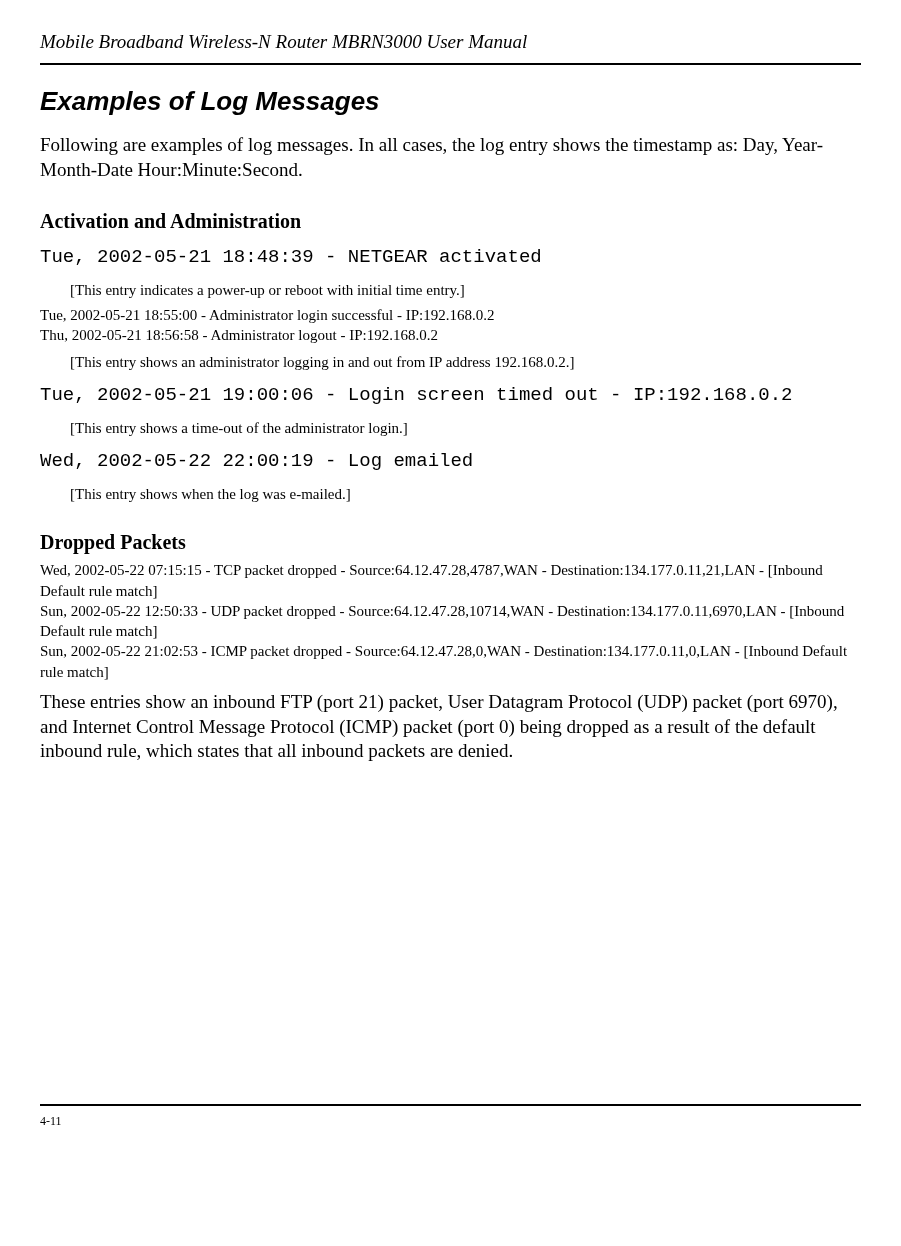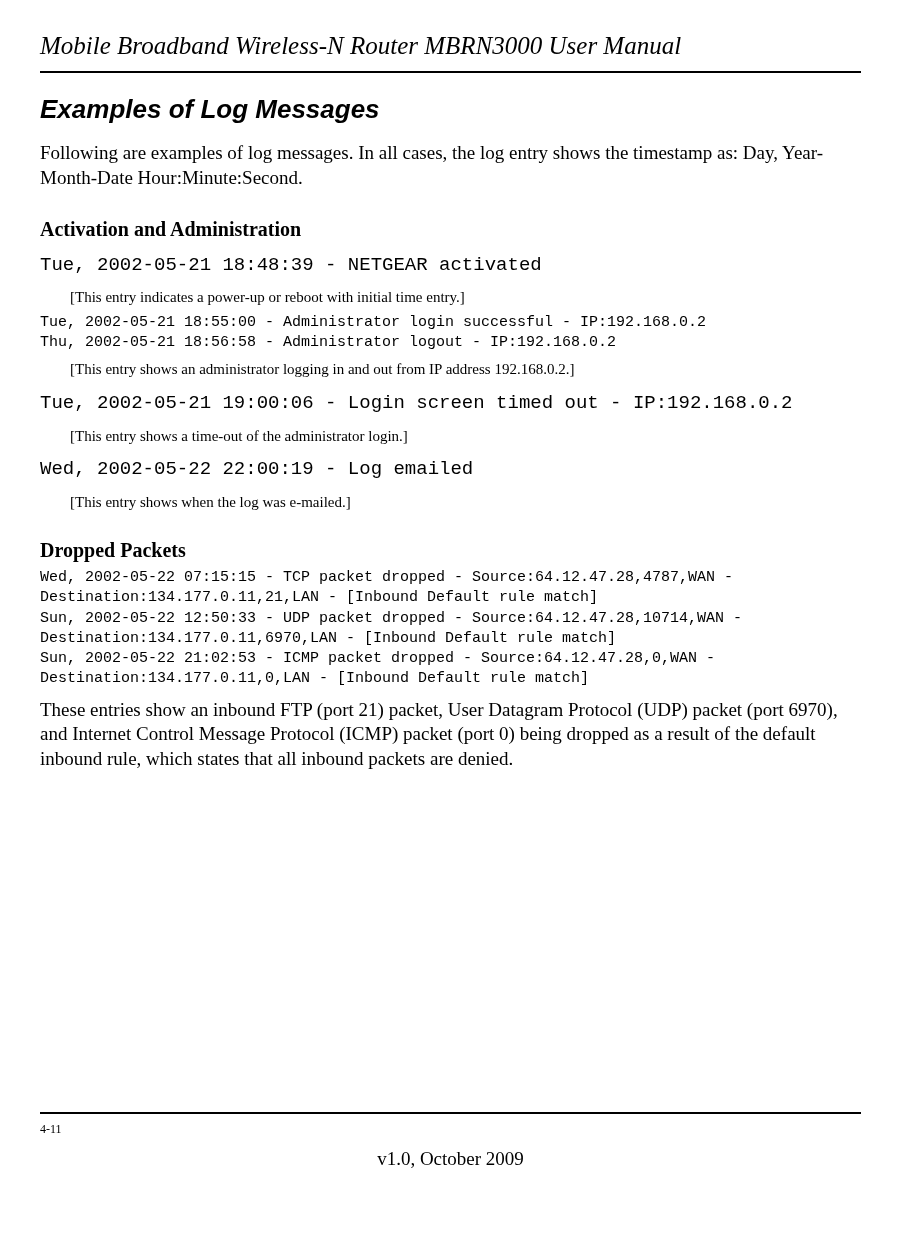--- a/index.html
+++ b/index.html
@@ -6,21 +6,21 @@
       font-family: 'Times New Roman', Times, serif;
       font-size: 19px;
       line-height: 1.3;
       margin: 0;
       padding: 30px 40px;
       width: 821px;
       color: #000;
     }
     .header-title {
       font-style: italic;
-      font-size: 25px;
+      font-size: 19px;
       margin-bottom: 2px;
     }
     .header-divider {
       border: none;
       border-top: 2px solid #000;
       margin: 8px 0 20px 0;
     }
     h1 {
       font-family: Arial, Helvetica, sans-serif;
       font-size: 26px;
@@ -38,21 +38,21 @@
       font-size: 19px;
       margin: 8px 0;
     }
     .code-large {
       font-family: 'Courier New', Courier, monospace;
       font-size: 19px;
       margin: 11px 0;
       white-space: pre-wrap;
     }
     .code-small {
-      font-family: Liberation Mono, monospace;
+      font-family: Liberation Serif, serif;
       font-size: 15px;
       margin: 5px 0;
       white-space: pre-wrap;
       line-height: 1.35;
     }
     .note {
       font-size: 15px;
       margin: 7px 0 5px 30px;
     }
     .footer {
@@ -98,14 +98,13 @@
 <div class="code-small">Wed, 2002-05-22 07:15:15 - TCP packet dropped - Source:64.12.47.28,4787,WAN - Destination:134.177.0.11,21,LAN - [Inbound Default rule match]
 Sun, 2002-05-22 12:50:33 - UDP packet dropped - Source:64.12.47.28,10714,WAN - Destination:134.177.0.11,6970,LAN - [Inbound Default rule match]
 Sun, 2002-05-22 21:02:53 - ICMP packet dropped - Source:64.12.47.28,0,WAN - Destination:134.177.0.11,0,LAN - [Inbound Default rule match]</div>
 <p class="body-text">These entries show an inbound FTP (port 21) packet, User Datagram Protocol (UDP) packet (port 6970), and Internet Control Message Protocol (ICMP) packet (port 0) being dropped as a result of the default inbound rule, which states that all inbound packets are denied.</p>
 
 <div class="footer">
   <hr class="footer-divider">
   <div class="footer-row">
     <span>4-11</span>
   </div>
-  <div class="footer-version">v1.0, October 2009</div>
 </div>
 
 </body></html>

